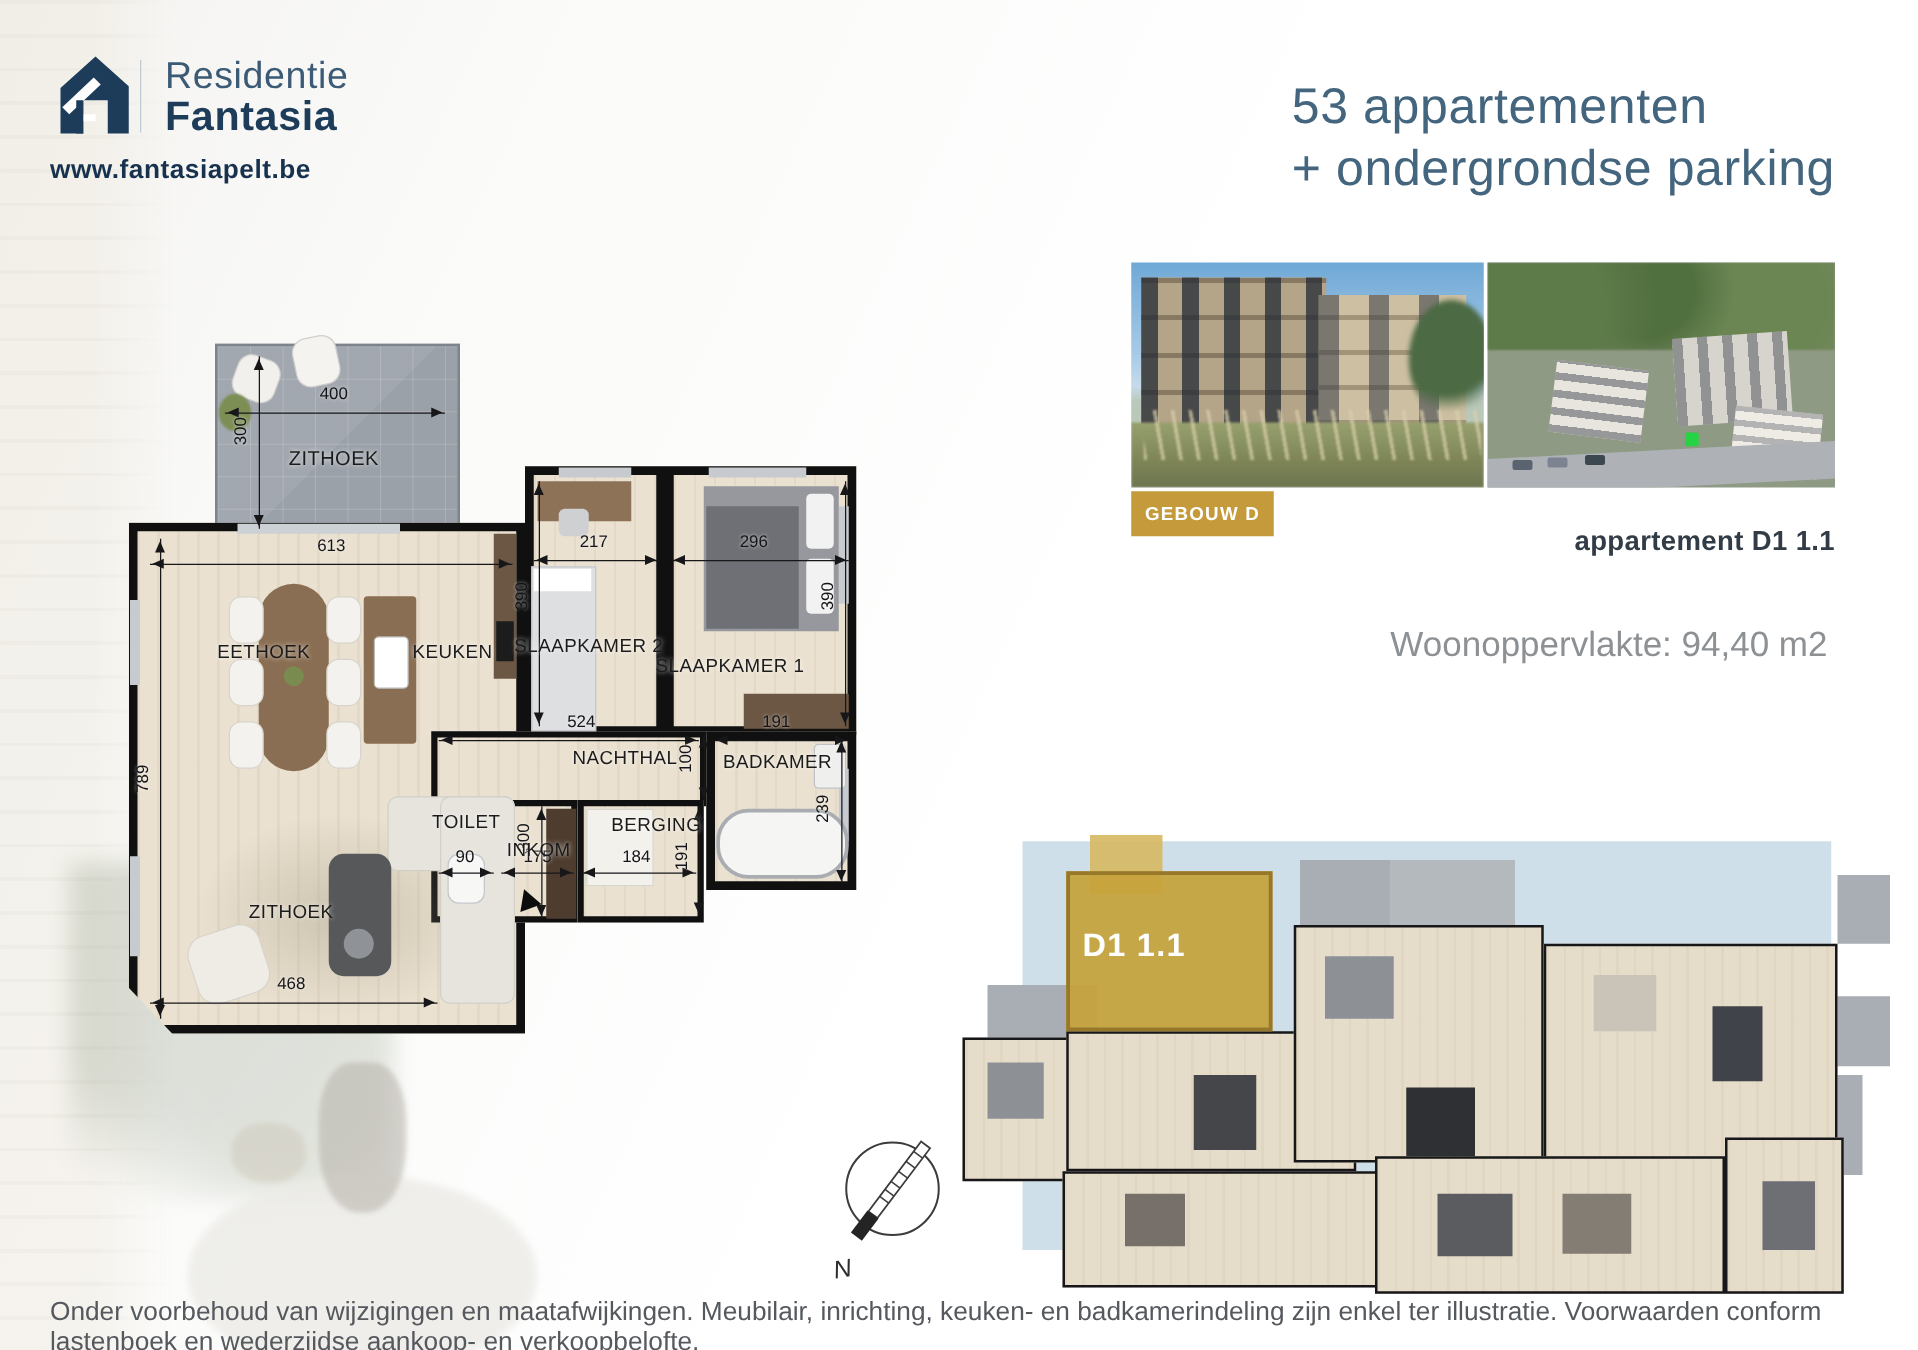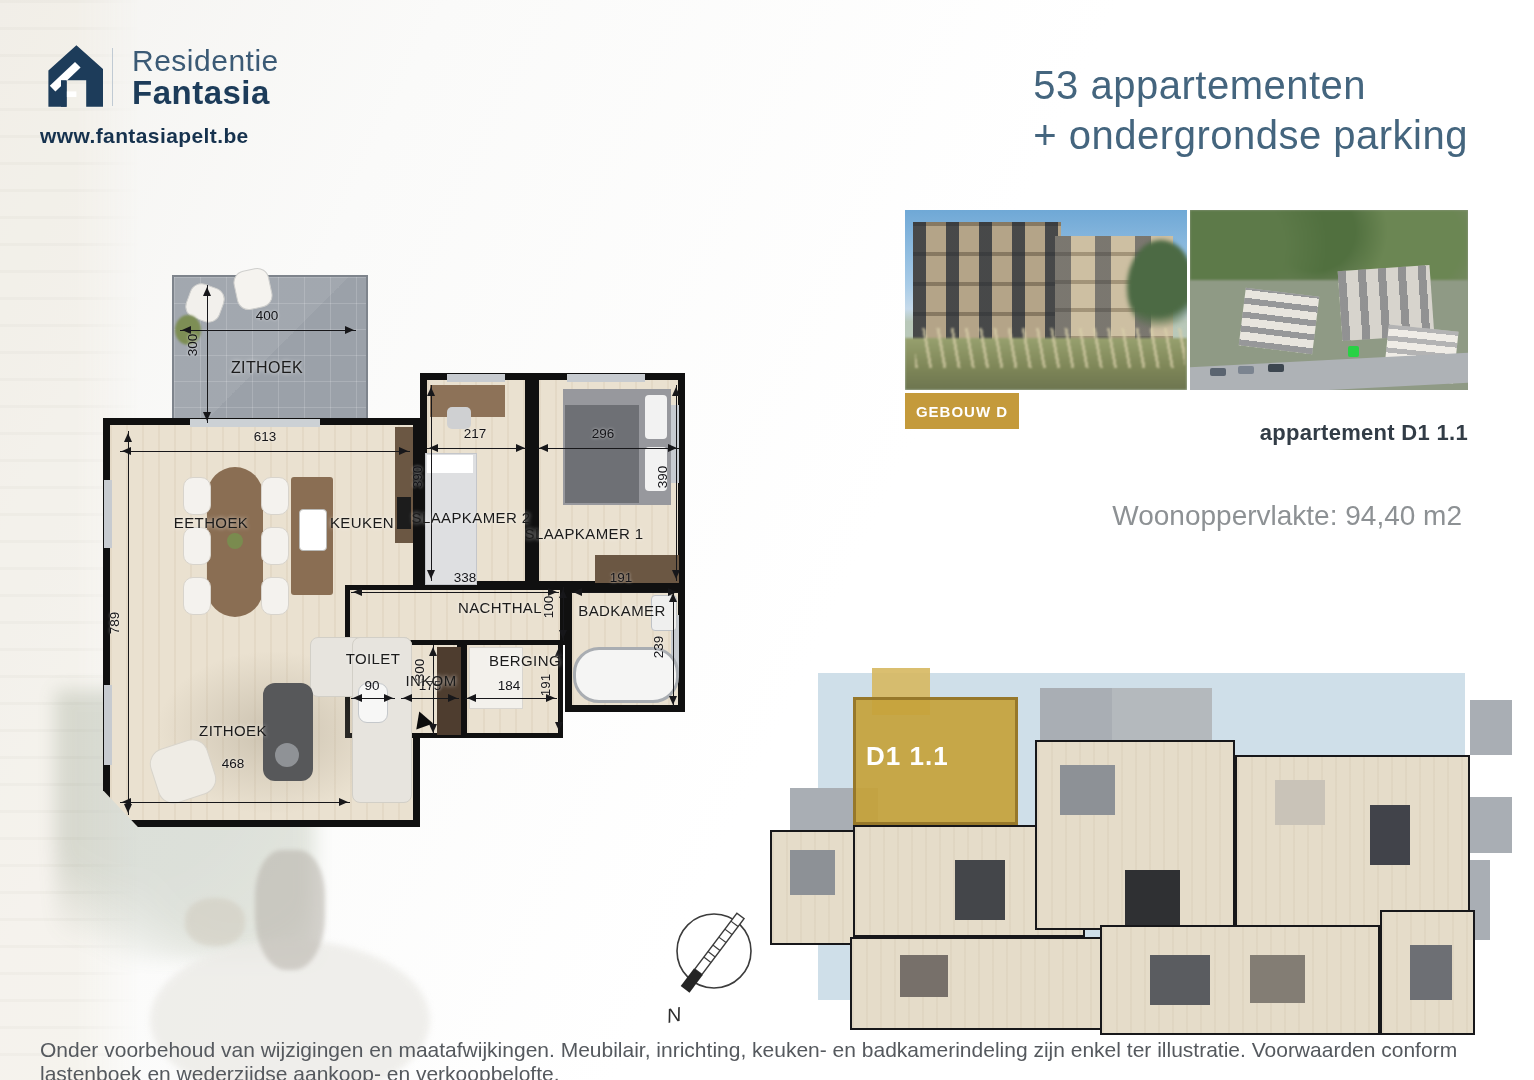--- a/index.html
+++ b/index.html
@@ -242,30 +242,30 @@
     <div class="dimh" style="left:25px;top:547px;width:230px;"></div>
 
     <div class="dlab" style="left:172px;top:60px;">400</div>
     <div class="dlab vert" style="left:97px;top:90px;">300</div>
     <div class="dlab" style="left:170px;top:181px;">613</div>
     <div class="dlab vert" style="left:19px;top:368px;">789</div>
     <div class="dlab" style="left:380px;top:178px;">217</div>
     <div class="dlab" style="left:508px;top:178px;">296</div>
     <div class="dlab vert" style="left:322px;top:222px;">390</div>
     <div class="dlab vert" style="left:567px;top:222px;">390</div>
-    <div class="dlab" style="left:370px;top:322px;">338</div>
+    <div class="dlab" style="left:370px;top:322px;">524</div>
     <div class="dlab vert" style="left:453px;top:352px;">100</div>
     <div class="dlab" style="left:526px;top:322px;">191</div>
     <div class="dlab vert" style="left:324px;top:415px;">300</div>
     <div class="dlab" style="left:277px;top:430px;">90</div>
     <div class="dlab" style="left:335px;top:430px;">175</div>
     <div class="dlab" style="left:414px;top:430px;">184</div>
     <div class="dlab vert" style="left:450px;top:430px;">191</div>
     <div class="dlab vert" style="left:563px;top:392px;">239</div>
-    <div class="dlab" style="left:138px;top:508px;text-align:center;">468</div>
+    <div class="dlab" style="left:138px;top:532px;text-align:center;">468</div>
 
     <div class="rlab" style="left:172px;top:113px;font-size:16px;">ZITHOEK</div>
     <div class="rlab" style="left:116px;top:267px;">EETHOEK</div>
     <div class="rlab" style="left:267px;top:267px;">KEUKEN</div>
     <div class="rlab" style="left:376px;top:262px;">SLAAPKAMER 2</div>
     <div class="rlab" style="left:489px;top:278px;">SLAAPKAMER 1</div>
     <div class="rlab" style="left:405px;top:352px;">NACHTHAL</div>
     <div class="rlab" style="left:527px;top:355px;">BADKAMER</div>
     <div class="rlab" style="left:278px;top:403px;">TOILET</div>
     <div class="rlab" style="left:336px;top:425px;">INKOM</div>

